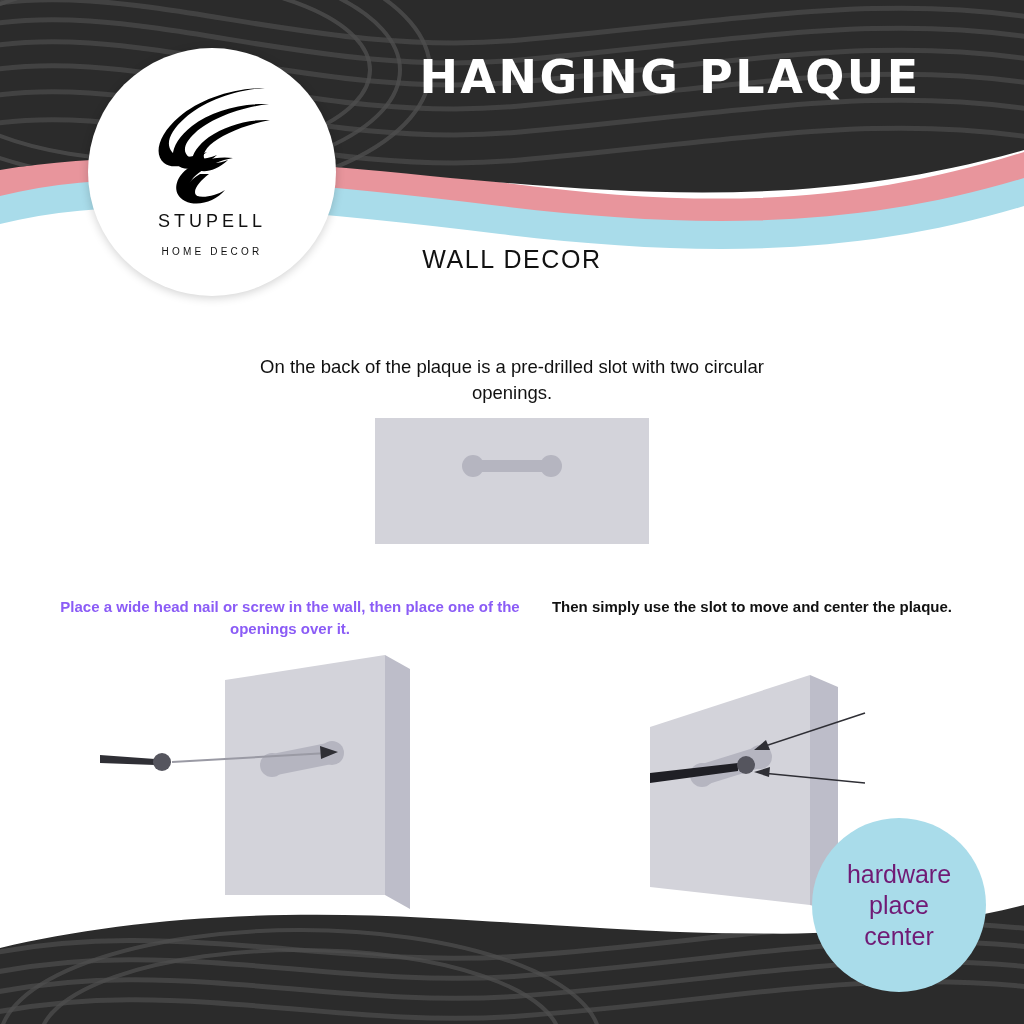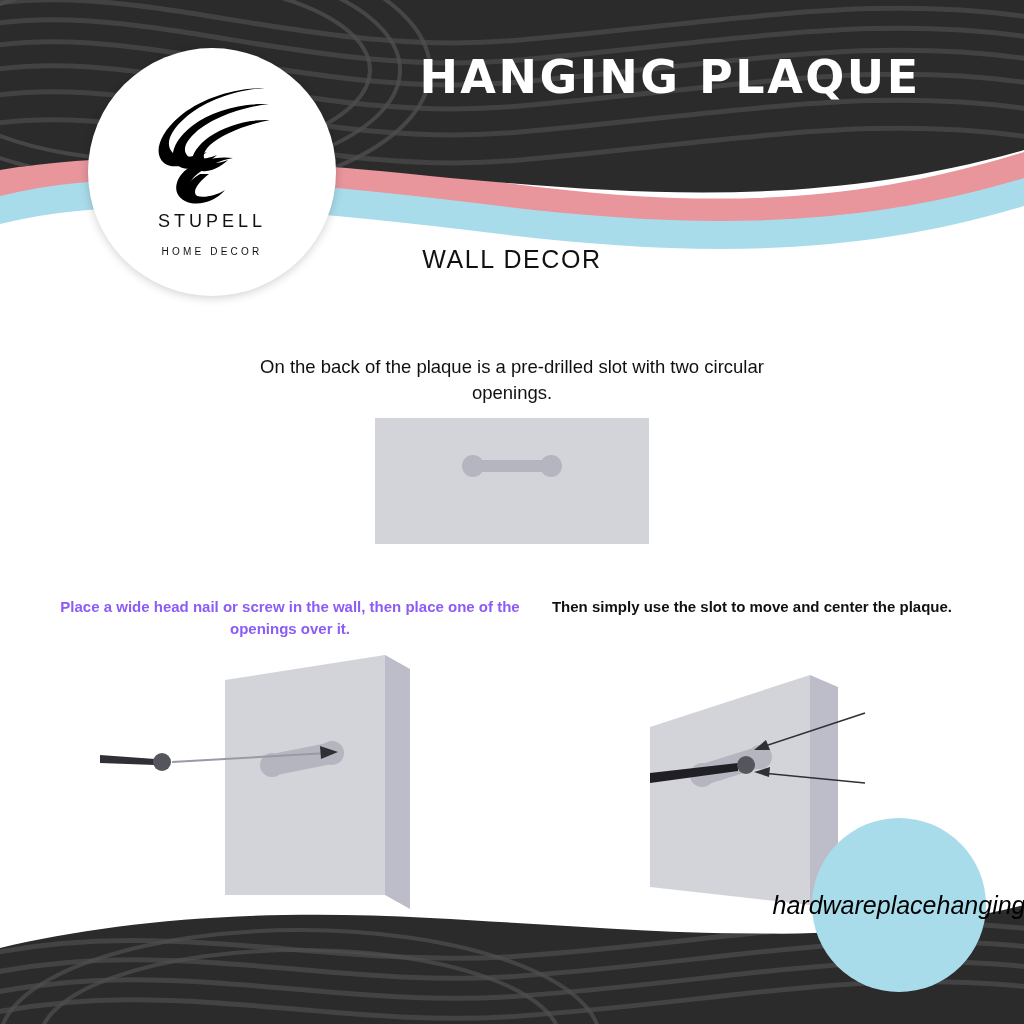--- a/index.html
+++ b/index.html
@@ -116,28 +116,27 @@
   }
   
   .bubble {
     position: absolute;
     left: 812px;
     top: 818px;
     width: 174px;
     height: 174px;
     border-radius: 50%;
     background: #a9dcea;
-    color: #000000;
+    color: #701a75;
     display: flex;
-    flex-direction: row;
+    flex-direction: column;
     align-items: center;
     justify-content: center;
     line-height: 31px;
     font-size: 25px;
-    font-style: italic;
   }
   .bubble span { display: block; }
 </style>
 </head>
 <body>
 
 <div id="page">
 
   <svg class="layer" viewBox="0 0 1024 1024" xmlns="http://www.w3.org/2000/svg">
     <defs>
@@ -265,16 +264,16 @@
       <line x1="245" y1="58" x2="142" y2="92"></line>
       <polygon points="134,95 150,95 146,85" fill="#2f2f35" stroke="none"></polygon>
       <line x1="245" y1="128" x2="142" y2="118"></line>
       <polygon points="134,117 150,112 149,122" fill="#2f2f35" stroke="none"></polygon>
     </g>
   </svg>
 
   <div class="bubble">
     <span>hardware</span>
     <span>place</span>
-    <span>hanging</span>
+    <span>center</span>
   </div>
 
 </div>
 
 </body></html>

